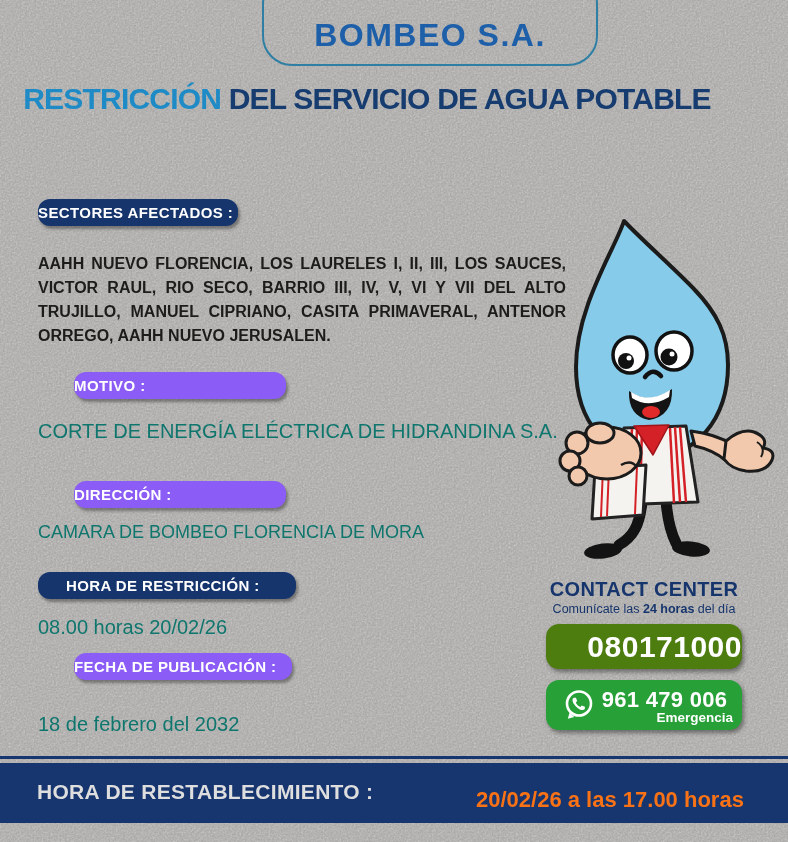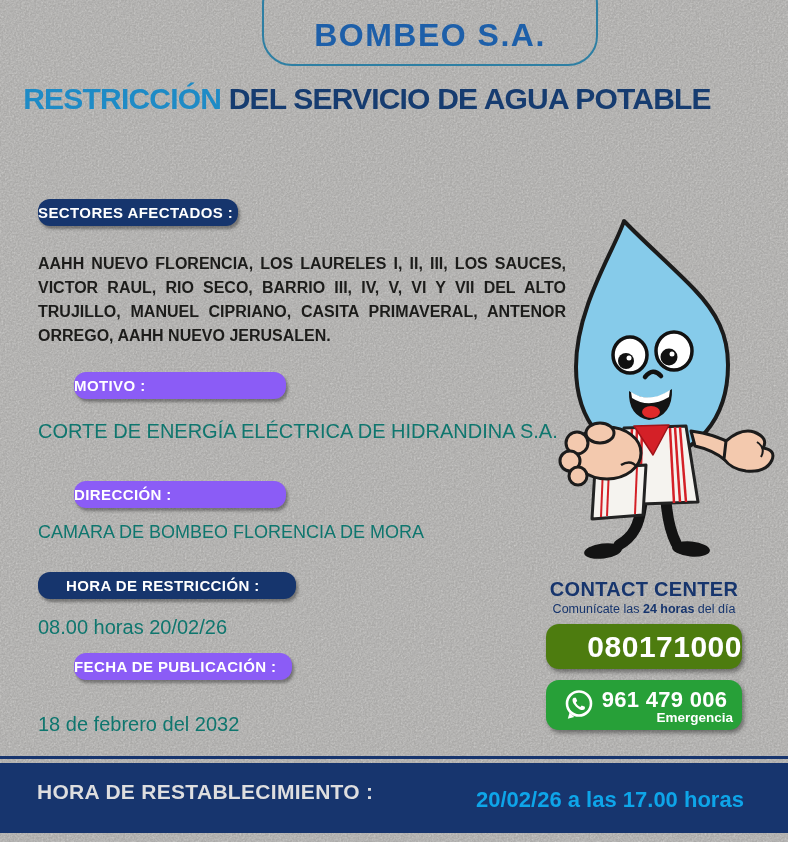--- a/index.html
+++ b/index.html
@@ -76,23 +76,23 @@
     position:relative;margin-top:11px;height:50px;background:#27a038;border-radius:13px;
     display:flex;align-items:center;justify-content:center;gap:5px;
     padding:0 14px;box-sizing:border-box;color:#fff;
     box-shadow:2px 3px 4px rgba(0,0,0,0.4);cursor:pointer;
   }
   .wa-num{font-size:22px;font-weight:900;letter-spacing:0.3px;margin-top:-10px;white-space:nowrap;}
   .wa-emerg{position:absolute;right:9px;bottom:5px;font-size:13.5px;font-weight:800;}
 
   
   .footer-divider{left:0;top:756px;width:788px;height:3px;background:#17356e;}
-  .footer-bar{left:0;top:763px;width:788px;height:70px;background:#17356e;}
+  .footer-bar{left:0;top:763px;width:788px;height:60px;background:#17356e;}
   .footer-label{position:absolute;left:37px;top:17px;font-size:21px;font-weight:900;color:#dededf;letter-spacing:0.3px;white-space:nowrap;}
-  .footer-value{position:absolute;left:476px;top:24px;font-size:22px;font-weight:800;color:#0ea5e9;white-space:nowrap;}
+  .footer-value{position:absolute;left:476px;top:24px;font-size:22px;font-weight:800;color:#f97316;white-space:nowrap;}
 </style>
 </head>
 <body>
 
 <svg id="texture" class="abs" width="788" height="842" aria-hidden="true">
   <filter id="grain">
     <feTurbulence type="fractalNoise" baseFrequency="0.55" numOctaves="2" stitchTiles="stitch"></feTurbulence>
     <feColorMatrix type="matrix" values="0 0 0 0 0  0 0 0 0 0  0 0 0 0 0  0.55 0.55 0.55 0 0"></feColorMatrix>
   </filter>
   <rect width="788" height="842" fill="#dcdbd9"></rect>

